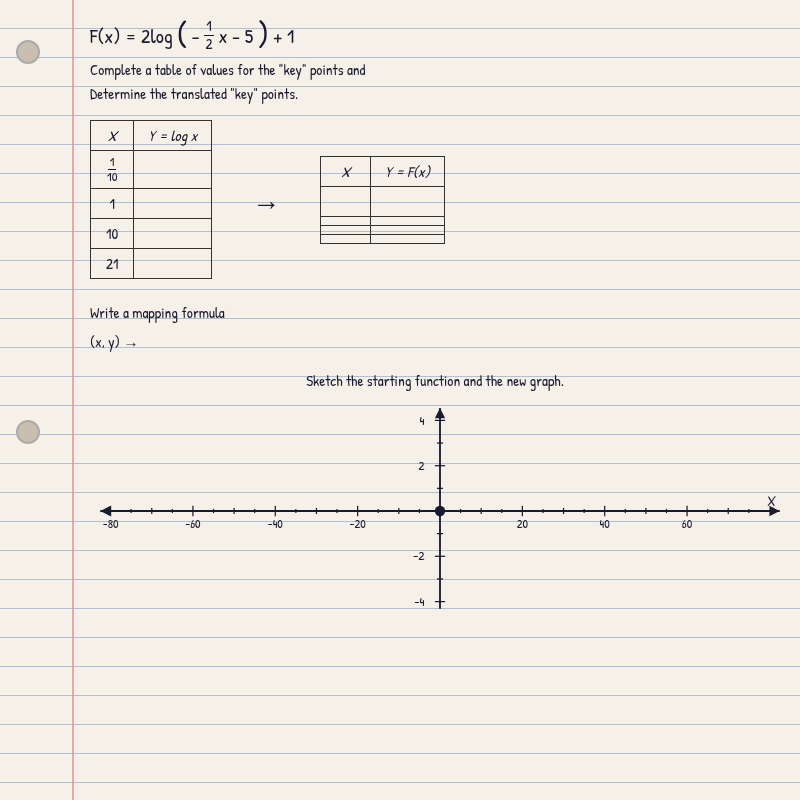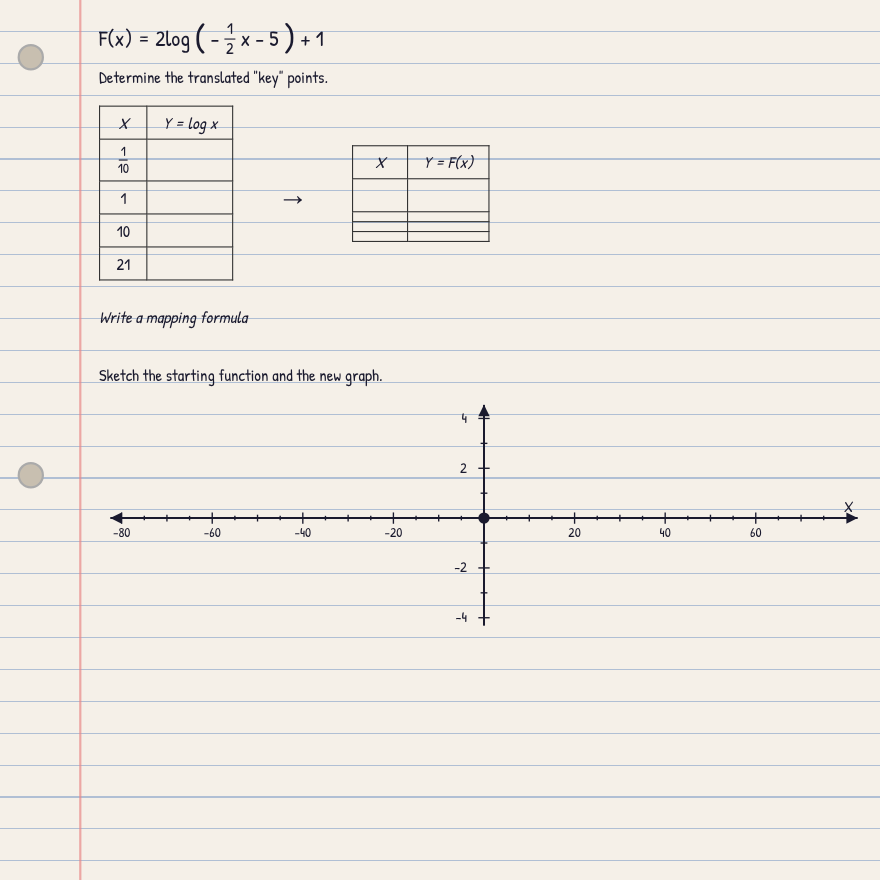--- a/index.html
+++ b/index.html
@@ -102,29 +102,29 @@
       font-weight: normal;
     }
 
     .arrow-symbol {
       font-size: 28px;
       color: #1a1a2e;
       margin: 0 10px;
     }
 
     .mapping-section {
-      margin-bottom: 26px;
+      margin-bottom: 14px;
       font-size: 15px;
       line-height: 1.9;
-      font-style: italic;
     }
 
     .sketch-label {
       font-size: 15px;
       margin-bottom: 10px;
+      text-align: center;
     }
 
     
     .coord-plane {
       position: relative;
       width: 700px;
       height: 220px;
       margin-top: 6px;
     }
 
@@ -181,20 +181,21 @@
       <span class="frac">
         <span class="num">1</span>
         <span class="den">2</span>
       </span>
       <span>x - 5</span>
       <span class="paren-large">)</span>
       <span>+ 1</span>
     </div>
 
     <div class="instruction">
+      <div>Complete a table of values for the "key" points and</div>
       <div>Determine the translated "key" points.</div>
     </div>
 
     <div class="table-section">
 
       <table>
         <thead>
           <tr>
             <th>X</th>
             <th>Y = log x</th>
@@ -248,20 +249,21 @@
           <tr>
             <td></td>
             <td></td>
           </tr>
         </tbody>
       </table>
     </div>
 
     <div class="mapping-section">
       <div>Write a mapping formula</div>
+      <div>(x, y) →</div>
     </div>
 
     <div class="sketch-label">Sketch the starting function and the new graph.</div>
 
     <div class="coord-plane">
       <svg class="coord-svg" viewBox="0 0 680 210">
 
         <line x1="10" y1="105" x2="670" y2="105" stroke="#1a1a2e" stroke-width="1.8"></line>
 
         <line x1="340" y1="5" x2="340" y2="200" stroke="#1a1a2e" stroke-width="1.8"></line>

